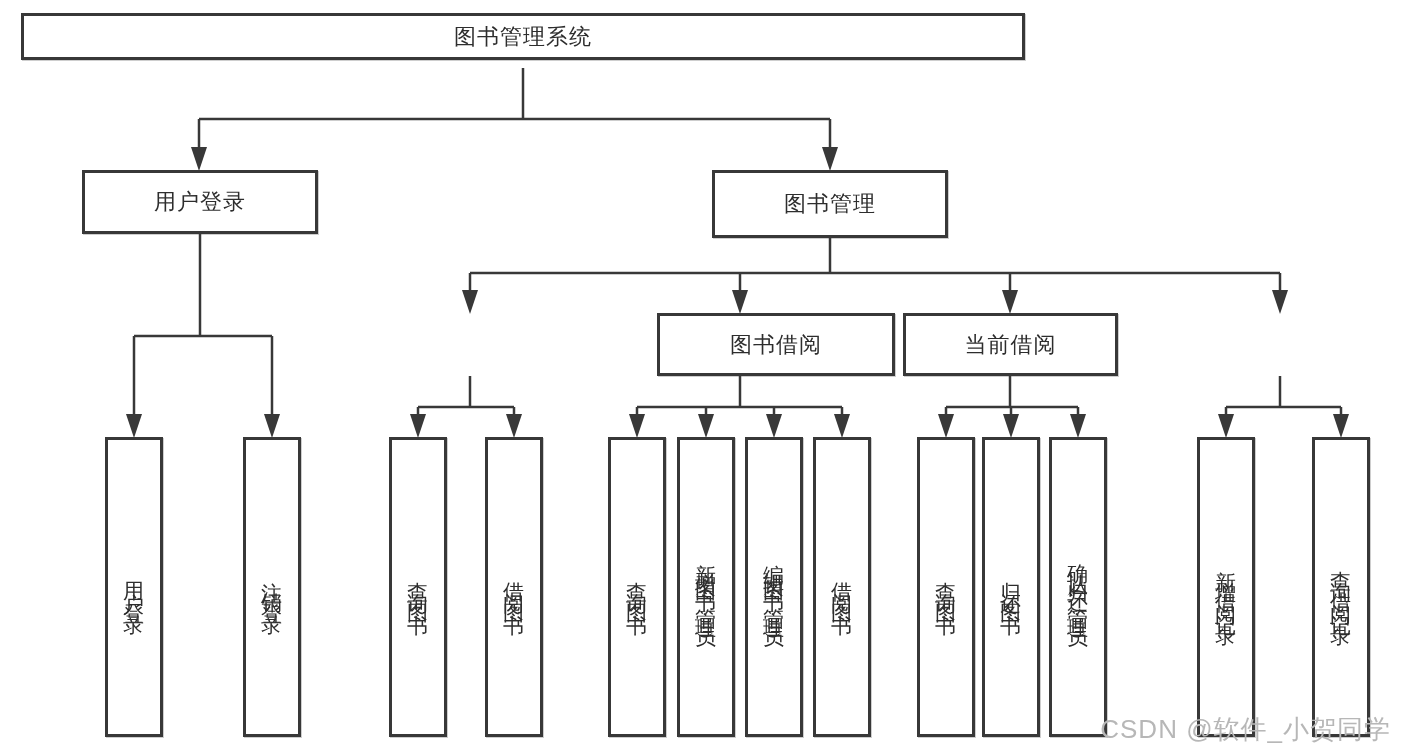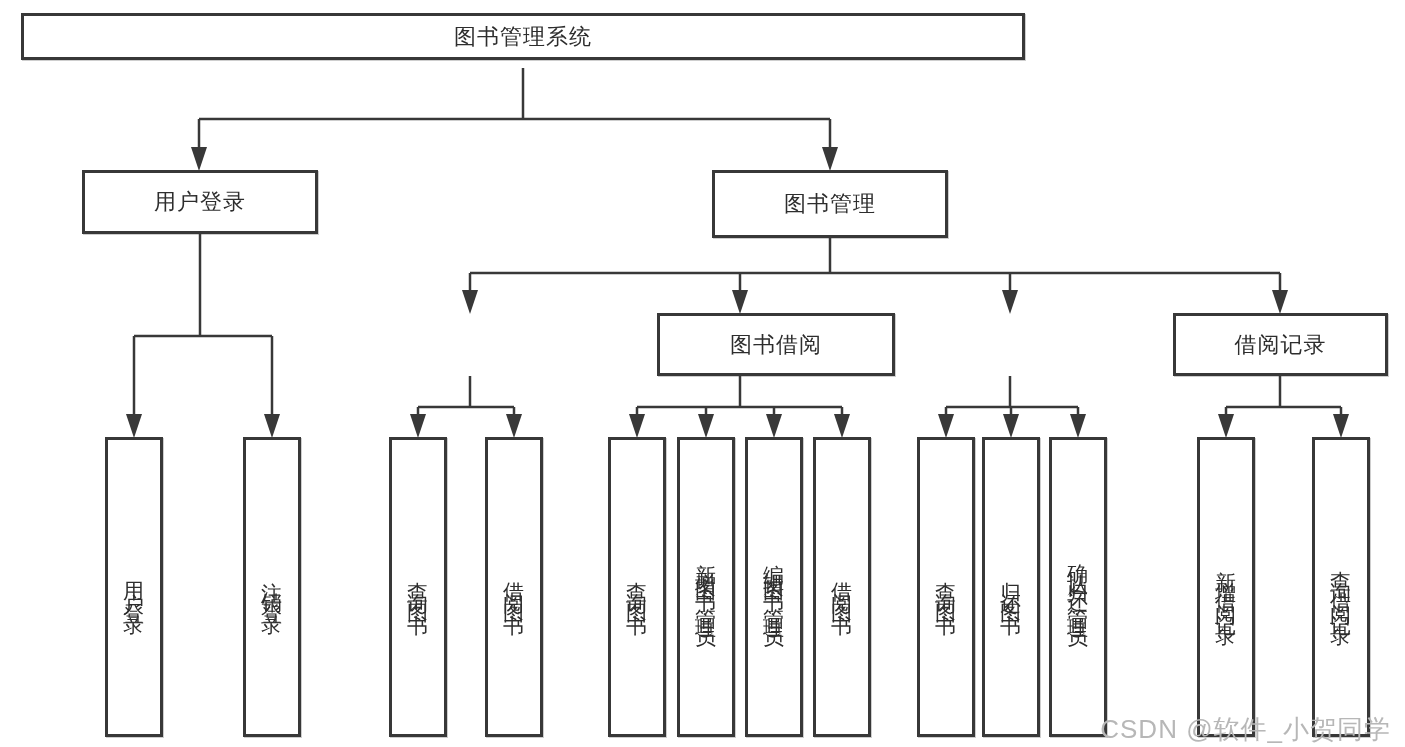--- a/index.html
+++ b/index.html
@@ -131,21 +131,21 @@
       <polygon points="1333,414 1349,414 1341,438"></polygon>
     </g>
   </svg>
 
   <div class="node h" style="left:21px; top:13px; width:1004px; height:47px;">图书管理系统</div>
 
   <div class="node h" style="left:82px; top:170px; width:236px; height:64px;">用户登录</div>
   <div class="node h" style="left:712px; top:170px; width:236px; height:68px;font-family:Liberation Serif, serif;">图书管理</div>
 
   <div class="node h" style="left:633px; top:313px; width:238px; height:63px;margin-left:24px;">图书借阅</div>
-  <div class="node h" style="left:1173px; top:313px; width:215px; height:63px;">借阅记录</div>
+  <div class="node h" style="left:903px; top:313px; width:215px; height:63px;">当前借阅</div>
 
   <div class="node v" style="left:105px; top:437px; width:58px; height:300px;">用户登录</div>
   <div class="node v" style="left:243px; top:437px; width:58px; height:300px;">注销登录</div>
 
   <div class="node v" style="left:389px; top:437px; width:58px; height:300px;">查询图书</div>
   <div class="node v" style="left:485px; top:437px; width:58px; height:300px;">借阅图书</div>
 
   <div class="node v" style="left:608px; top:437px; width:58px; height:300px;">查询图书</div>
   <div class="node v long" style="left:677px; top:437px; width:58px; height:300px;">新增图书（管理员）</div>
   <div class="node v long" style="left:745px; top:437px; width:58px; height:300px;">编辑图书（管理员）</div>

